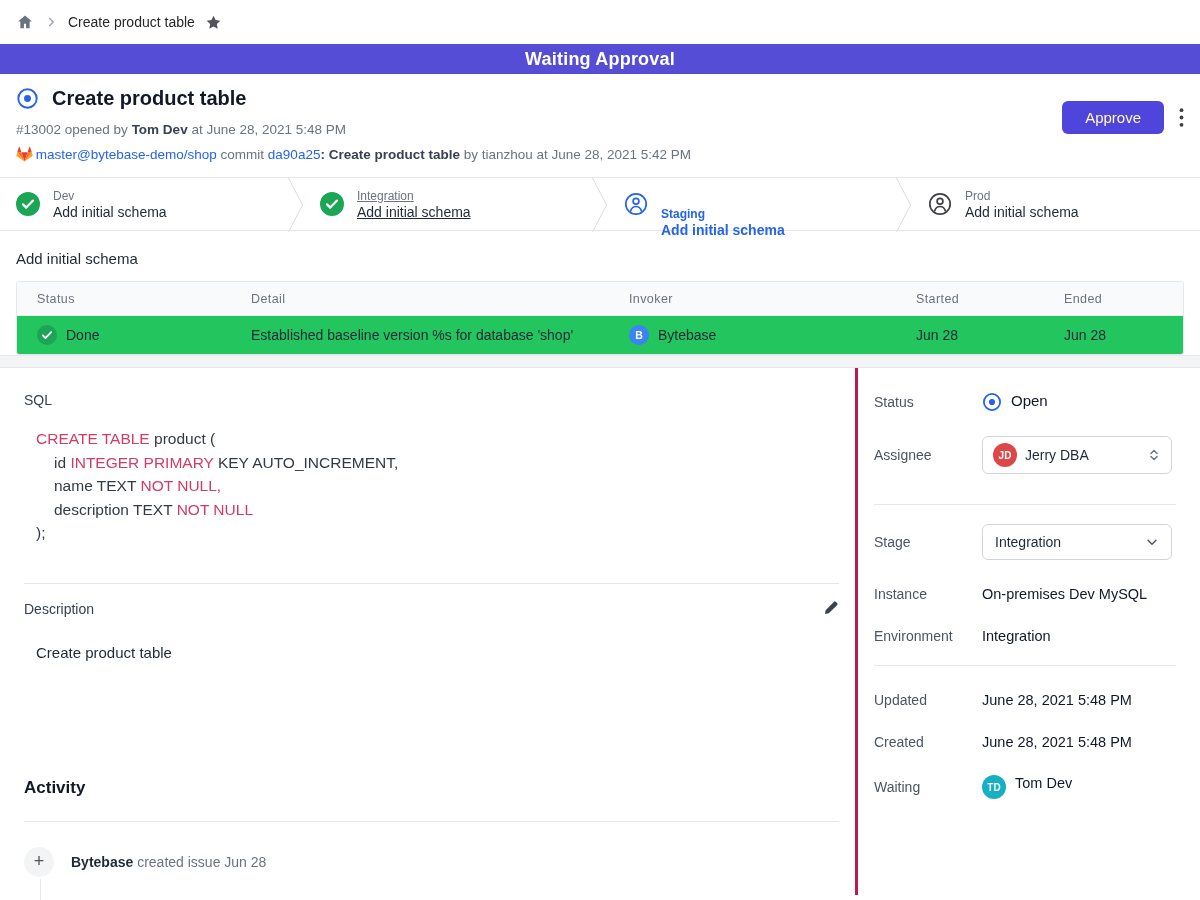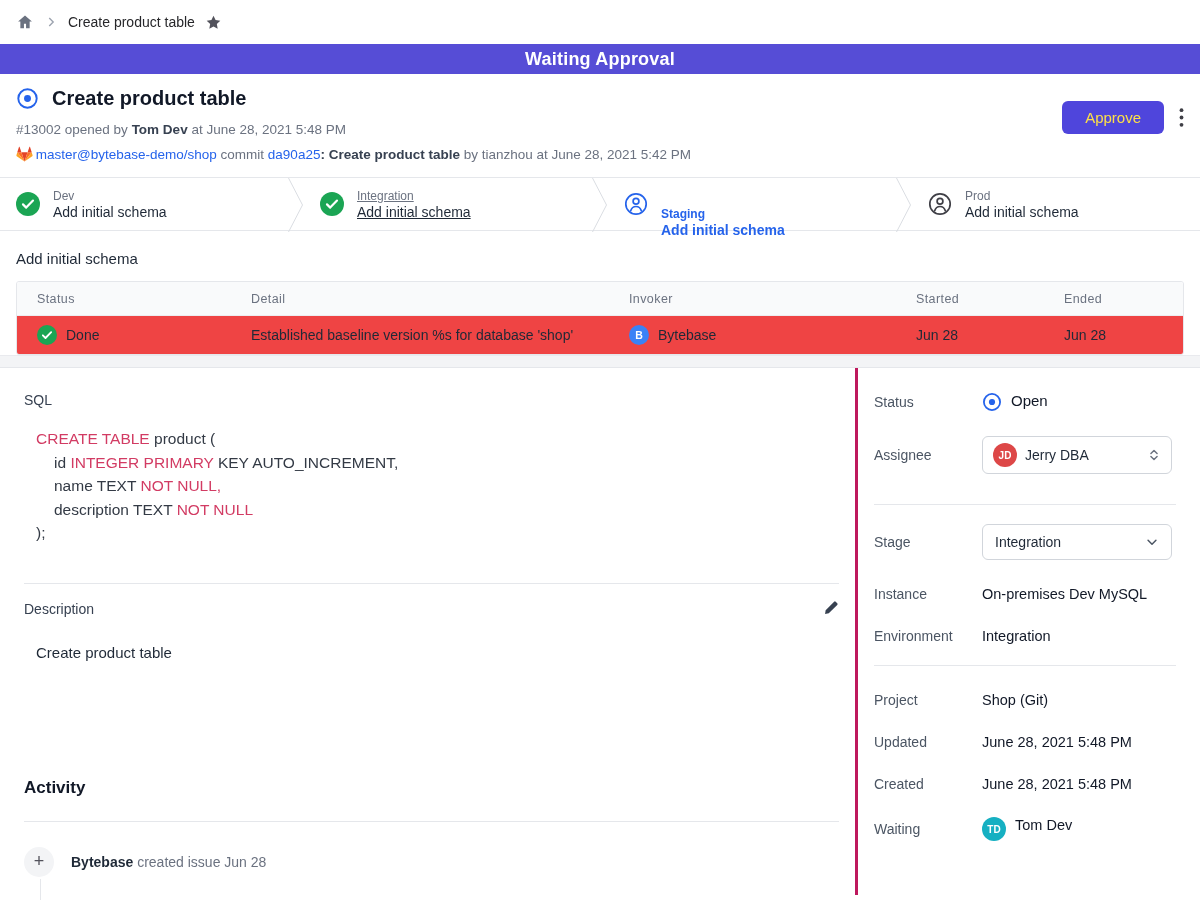--- a/index.html
+++ b/index.html
@@ -22,21 +22,21 @@
   .title-row { display:flex; align-items:center; gap:13px; }
   .open-dot { width:23px; height:23px; }
   h1.issue-title { font-size:20px; font-weight:700; color:#111827; }
   .meta-row { margin-top:12px; font-size:13.5px; color:#6b7280; }
   .meta-row .strong { color:#374151; font-weight:600; }
   .git-row { margin-top:9px; font-size:13.5px; color:#6b7280; line-height:17px; }
   .git-row .gitlab { width:17px; height:16px; vertical-align:-3px; }
   .git-row a { color:#2563eb; text-decoration:none; }
   .git-row .msg { color:#374151; font-weight:600; }
   .header-actions { display:flex; align-items:center; gap:15px; margin-top:14px; align-self:flex-start; }
-  .approve-btn { background:#4f45dc; color:#fde047; border:none; border-radius:6px; font-size:15px;
+  .approve-btn { background:#4f45dc; color:#fef9c3; border:none; border-radius:6px; font-size:15px;
     font-weight:500; padding:8px 23px; cursor:pointer; font-family:inherit; height:33px; }
   .kebab { width:5px; height:19px; cursor:pointer; }
 
   
   .pipeline { border-top:1px solid #e5e7eb; border-bottom:1px solid #e5e7eb; height:54px;
     display:flex; align-items:stretch; }
   .stage { flex:1; display:flex; align-items:center; gap:13px; padding-left:17px; cursor:pointer; }
   .stage:first-child { padding-left:16px; }
   .stage .sicon { width:24px; height:24px; flex:0 0 24px; }
   .stage .stexts { display:flex; flex-direction:column; gap:1px; }
@@ -47,21 +47,21 @@
   .stage.active .stask { color:#2563eb; font-weight:700; }
   .stage-sep { flex:0 0 15px; }
 
   
   .task-section { padding:19px 16px 0 16px; }
   .task-heading { font-size:15px; font-weight:400; color:#1f2937; }
   .task-table { margin-top:14px; border:1px solid #e5e7eb; border-radius:3px; overflow:hidden; }
   .trow { display:grid; grid-template-columns:214px 378px 262px 150px 1fr; align-items:center; padding-left:20px; }
   .thead { background:#f9fafb; height:34px; border-bottom:1px solid #eceef1; }
   .thead .th { font-size:12.5px; color:#6b7280; letter-spacing:.4px; }
-  .tbody { height:38px; background:#ef4444; }
+  .tbody { height:38px; background:#22c55e; }
   .cell { font-size:14px; color:#1f2937; display:flex; align-items:center; gap:9px; }
   .col-start { padding-left:25px; } .col-end { padding-left:23px; }
   .avatar { width:20px; height:20px; border-radius:50%; color:#fff; font-size:10.5px; font-weight:700;
     display:inline-flex; align-items:center; justify-content:center; flex:0 0 auto; }
   .avatar.blue { background:#3b82f6; }
   .icon-20 { width:20px; height:20px; flex:0 0 20px; }
 
   .gap-band { height:12px; background:#f3f4f6; border-top:1px solid #e9eaee; }
 
   
@@ -364,24 +364,20 @@
       <div class="side-label">Instance</div>
       <div class="side-value">On-premises Dev MySQL</div>
     </div>
     <div class="side-row row-env">
       <div class="side-label">Environment</div>
       <div class="side-value">Integration</div>
     </div>
 
     <hr class="side-divider divider-2">
 
-    <div class="side-row row-project">
-      <div class="side-label">Project</div>
-      <div class="side-value">Shop (Git)</div>
-    </div>
     <div class="side-row row-updated">
       <div class="side-label">Updated</div>
       <div class="side-value">June 28, 2021 5:48 PM</div>
     </div>
     <div class="side-row row-created">
       <div class="side-label">Created</div>
       <div class="side-value">June 28, 2021 5:48 PM</div>
     </div>
     <div class="side-row row-creator">
       <div class="side-label">Waiting</div>

